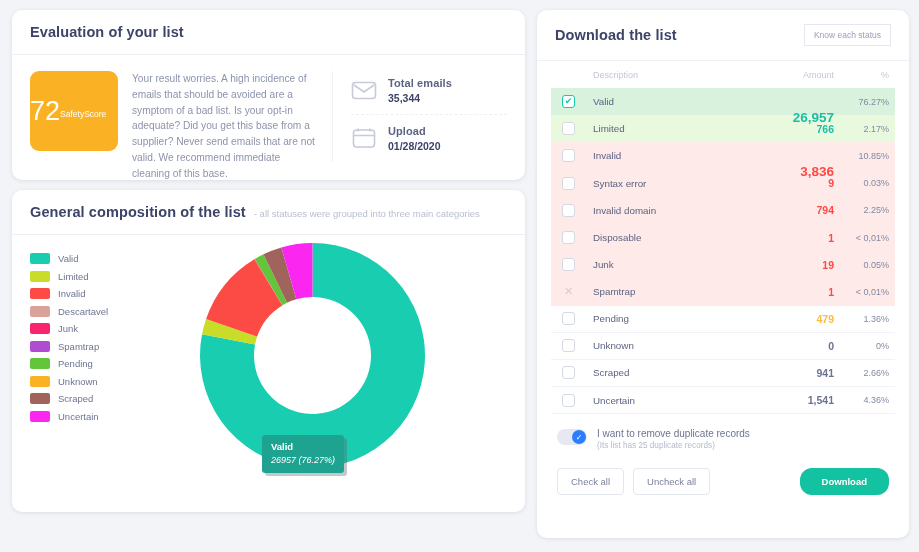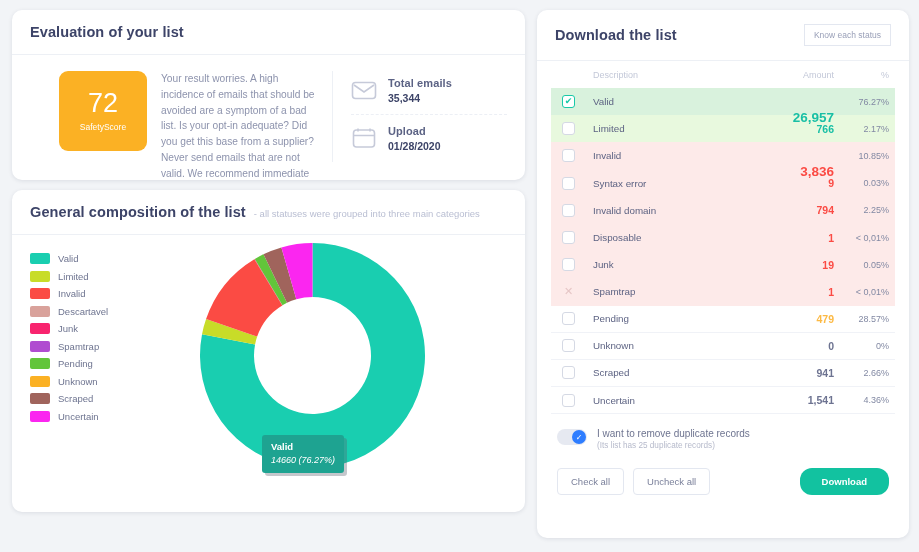--- a/index.html
+++ b/index.html
@@ -28,22 +28,22 @@
   .card-sub { font-size: 9.5px; color: #b9bed2; margin-left: 8px; font-weight: normal; }
 
   
   .left-col {
     position: absolute; left: 12px; top: 10px; width: 513px;
   }
   .eval-card { height: 170px; }
   .eval-body { display: flex; padding: 16px 18px; align-items: flex-start; }
   .score-box {
     width: 88px; height: 80px; background: #fbb124; border-radius: 9px;
-    display: flex; flex-direction: column; align-items: center; justify-content: center;
-    color: #fff; flex: none; margin-left: 29px;
+    display: flex; flex-direction: row; align-items: center; 
+    color: #fff; flex: none;
   }
   .score-num { font-size: 27px; font-weight: normal; line-height: 1; }
   .score-label { font-size: 8.5px; margin-top: 5px; }
   .eval-text {
     flex: 1; margin-left: 14px; font-size: 10.2px; line-height: 1.55;
     color: #8d93ad; padding-right: 12px; max-width: 230px;
   }
   .eval-stats {
     border-left: 1px solid #edf0f5; padding-left: 18px; width: 175px; flex: none;
   }
@@ -248,21 +248,21 @@
               <path d="M2.699533545464348 33.79303010481763 A50 50 0 0 1 24.1558589654155 7.197191982481968 L36.56104666201606 27.742539830890625 A26 26 0 0 0 25.40375744364146 41.572375654505166 Z" fill="#fb4b44"></path>
               <path d="M24.1558589654155 7.197191982481968 A50 50 0 0 1 24.183379954753313 7.1805870026296645 L36.575357576471724 27.733905241367427 A26 26 0 0 0 36.56104666201606 27.742539830890625 Z" fill="#d9a29b"></path>
               <path d="M24.183379954753313 7.1805870026296645 A50 50 0 0 1 24.3211447054066 7.09782766852787 L36.64699524681143 27.690870387634494 A26 26 0 0 0 36.575357576471724 27.733905241367427 Z" fill="#f8246e"></path>
               <path d="M24.3211447054066 7.09782766852787 A50 50 0 0 1 24.34872953662589 7.081328962620113 L36.66133935904546 27.68229106056246 A26 26 0 0 0 36.64699524681143 27.690870387634494 Z" fill="#b04cd0"></path>
               <path d="M24.34872953662589 7.081328962620113 A50 50 0 0 1 28.19417988091812 5.005486901909428 L38.66097353807742 26.602853188992903 A26 26 0 0 0 36.66133935904546 27.68229106056246 Z" fill="#62c53a"></path>
               <path d="M28.19417988091812 5.005486901909428 A50 50 0 0 1 36.16870398216249 1.9511160330757278 L42.8077260707245 25.01458033719938 A26 26 0 0 0 38.66097353807742 26.602853188992903 Z" fill="#a0645c"></path>
               <path d="M36.16870398216249 1.9511160330757278 A50 50 0 0 1 49.99999999999999 0 L49.99999999999999 24 A26 26 0 0 0 42.8077260707245 25.01458033719938 Z" fill="#fb26f0"></path>
             </svg>
           <div class="tooltip">
             <b>Valid</b>
-            <i>14660 (76.27%)</i>
+            <i>26957 (76.27%)</i>
           </div>
         </div>
       </div>
     </div>
   </div>
 
   <div class="right-col">
     <div class="card dl-card">
       <div class="card-head">
         <div class="card-title">Download the list</div>
@@ -339,21 +339,21 @@
               <span class="c-desc">Spamtrap</span>
               <span class="c-amt amt-red mid">1</span>
               <span class="c-pct">&lt; 0,01%</span>
             </div>
             <div class="trow sep">
               <span class="c-chk">
                 <span class="chk"></span>
               </span>
               <span class="c-desc">Pending</span>
               <span class="c-amt amt-orange mid">479</span>
-              <span class="c-pct">28.57%</span>
+              <span class="c-pct">1.36%</span>
             </div>
             <div class="trow sep">
               <span class="c-chk">
                 <span class="chk"></span>
               </span>
               <span class="c-desc">Unknown</span>
               <span class="c-amt  mid">0</span>
               <span class="c-pct">0%</span>
             </div>
             <div class="trow sep">

